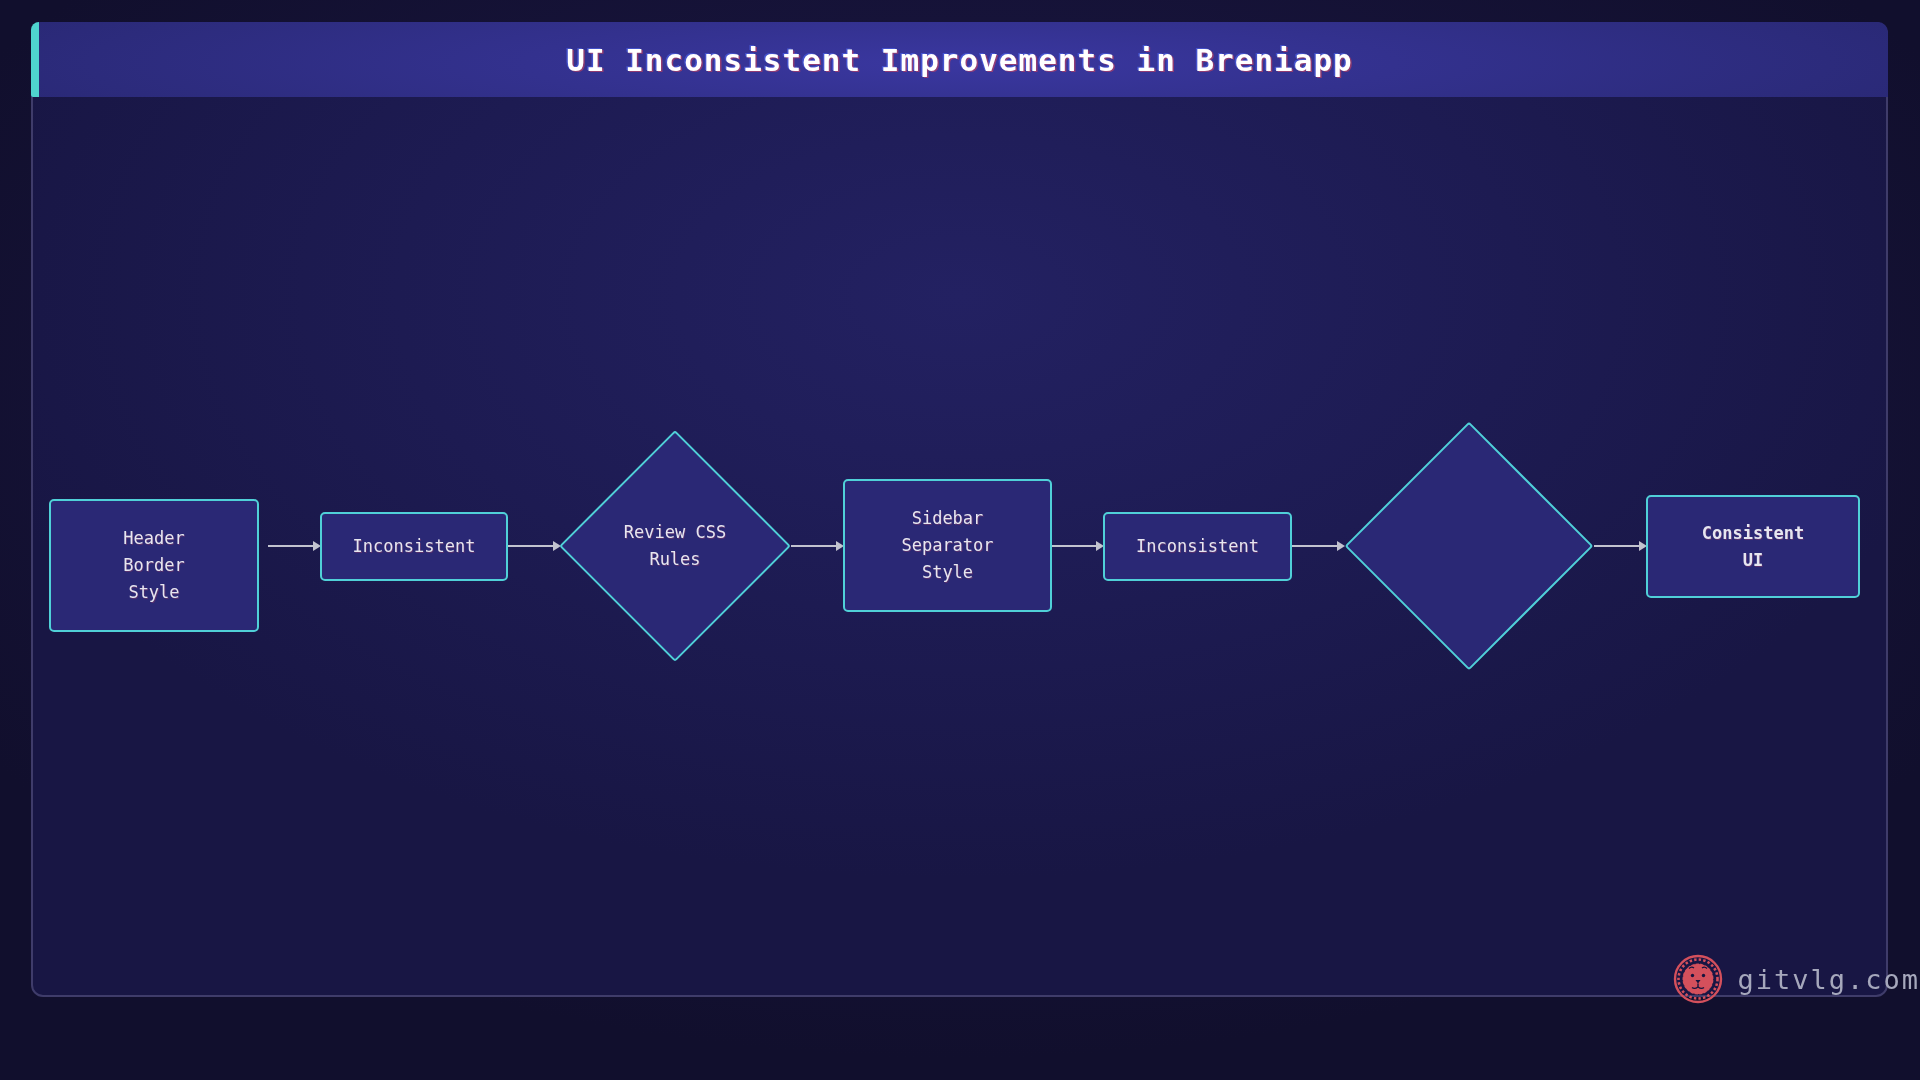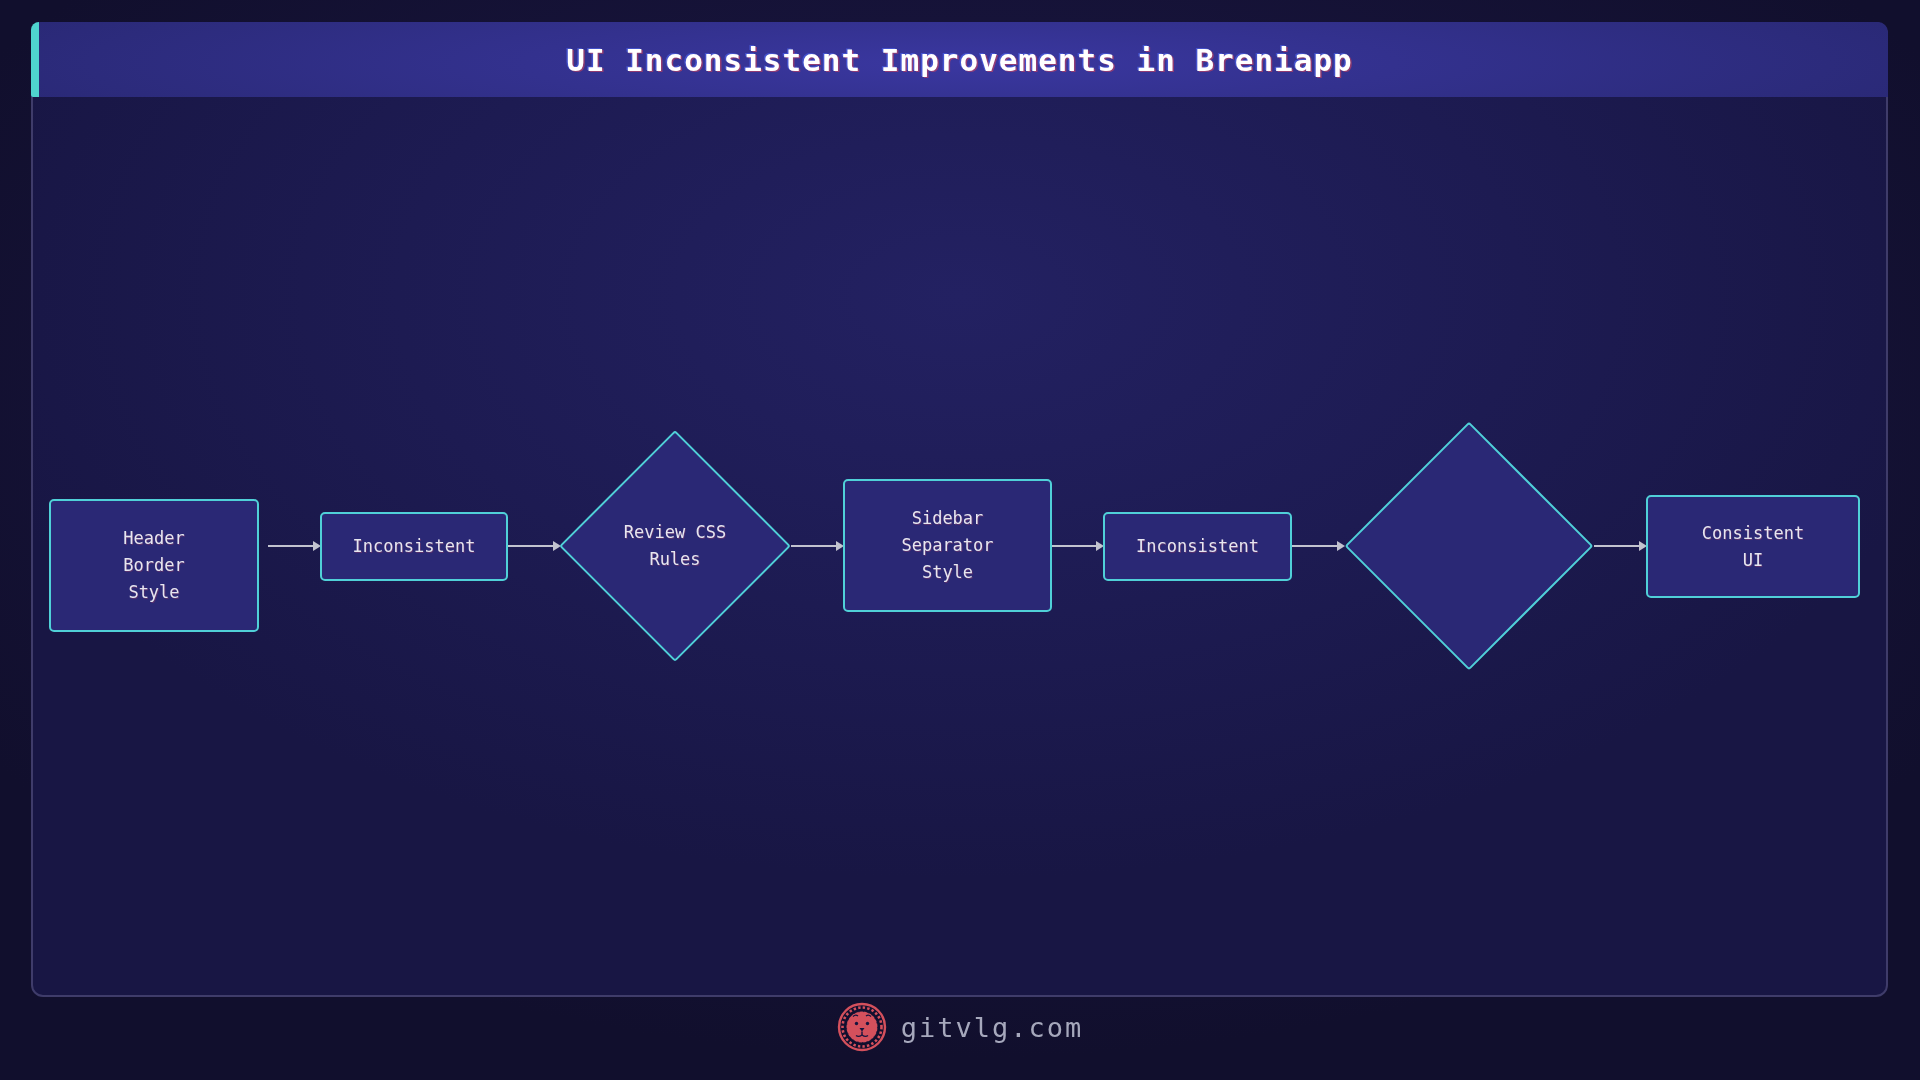--- a/index.html
+++ b/index.html
@@ -76,21 +76,21 @@
 
   
   .n1 { left: 16px;   top: 455px; width: 210px; height: 133px; margin-top: 20px; }
   .n2 { left: 287px;  top: 488px; width: 188px; height: 69px;  }
   .d1 { left: 560px;  top: 440px; width: 164px; height: 164px; }
   .d1l{ left: 532px;  top: 480px; height: 84px; }
   .n3 { left: 810px;  top: 455px; width: 209px; height: 133px; }
   .n4 { left: 1070px; top: 488px; width: 189px; height: 69px;  }
   .d2 { left: 1348px; top: 434px; width: 176px; height: 176px; }
   .d2l{ left: 1326px; top: 480px; height: 84px; }
-  .n5 { left: 1613px; top: 471px; width: 214px; height: 103px; }
+  .n5 { left: 1613px; top: 471px; width: 214px; height: 103px; font-weight: bold; }
 
   
   .arrow {
     position: absolute;
     top: 521px;
     height: 2px;
     background: #c2c3cf;
   }
   .arrow::after {
     content: "";
@@ -103,23 +103,23 @@
   .a1 { left: 235px;  width: 46px; }
   .a2 { left: 475px;  width: 46px; }
   .a3 { left: 758px;  width: 46px; }
   .a4 { left: 1019px; width: 45px; }
   .a5 { left: 1259px; width: 46px; }
   .a6 { left: 1561px; width: 46px; }
 
   
   .footer {
     position: absolute;
-    left: 0; top: 1002px;
+    left: 0; top: 954px;
     width: 100%;
-    display: flex; align-items: center; justify-content: center;
+    display: flex; align-items: center; justify-content: flex-end;
     gap: 14px;
   }
   .logo { width: 50px; height: 50px; display: block; }
   .site-name {
     color: #a6a8bc;
     font-size: 27px;
     letter-spacing: 2px;
   }
 </style>
 </head>

